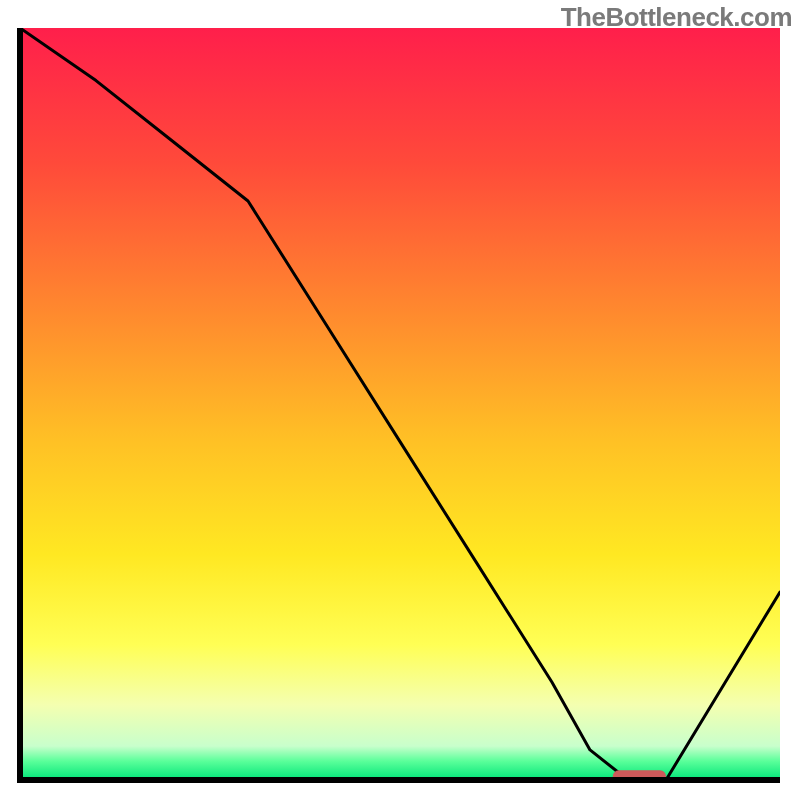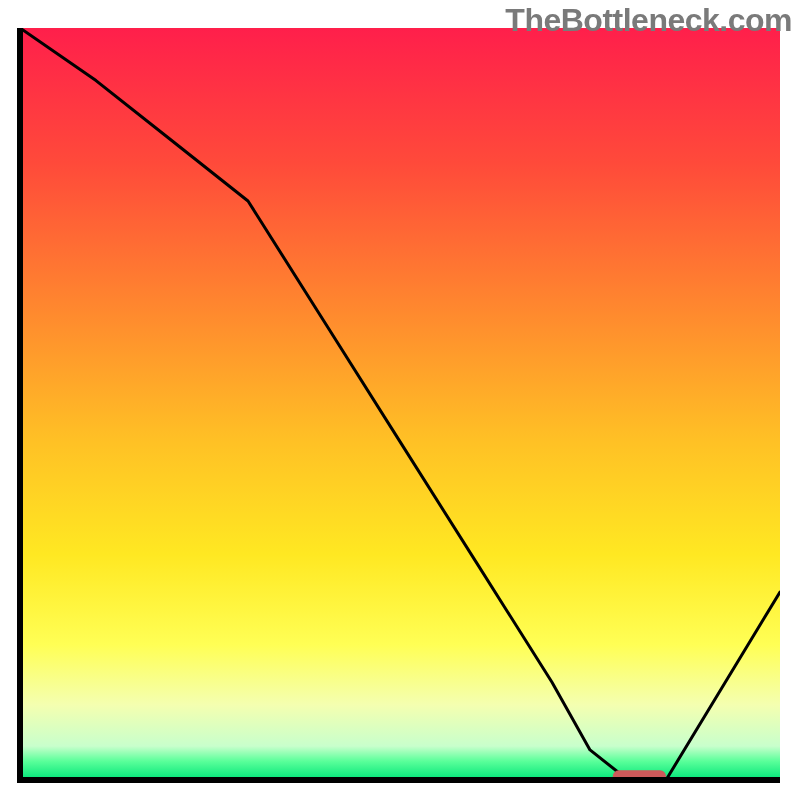--- a/index.html
+++ b/index.html
@@ -13,21 +13,21 @@
   .canvas {
     position: relative;
     width: 800px;
     height: 800px;
   }
   .branding {
     position: absolute;
     top: 2px;
     right: 8px;
     color: #7a7a7a;
-    font-size: 32px;
+    font-size: 26px;
     font-weight: 600;
     letter-spacing: -0.5px;
   }
   svg {
     display: block;
   }
 </style>
 </head>
 <body>
 

